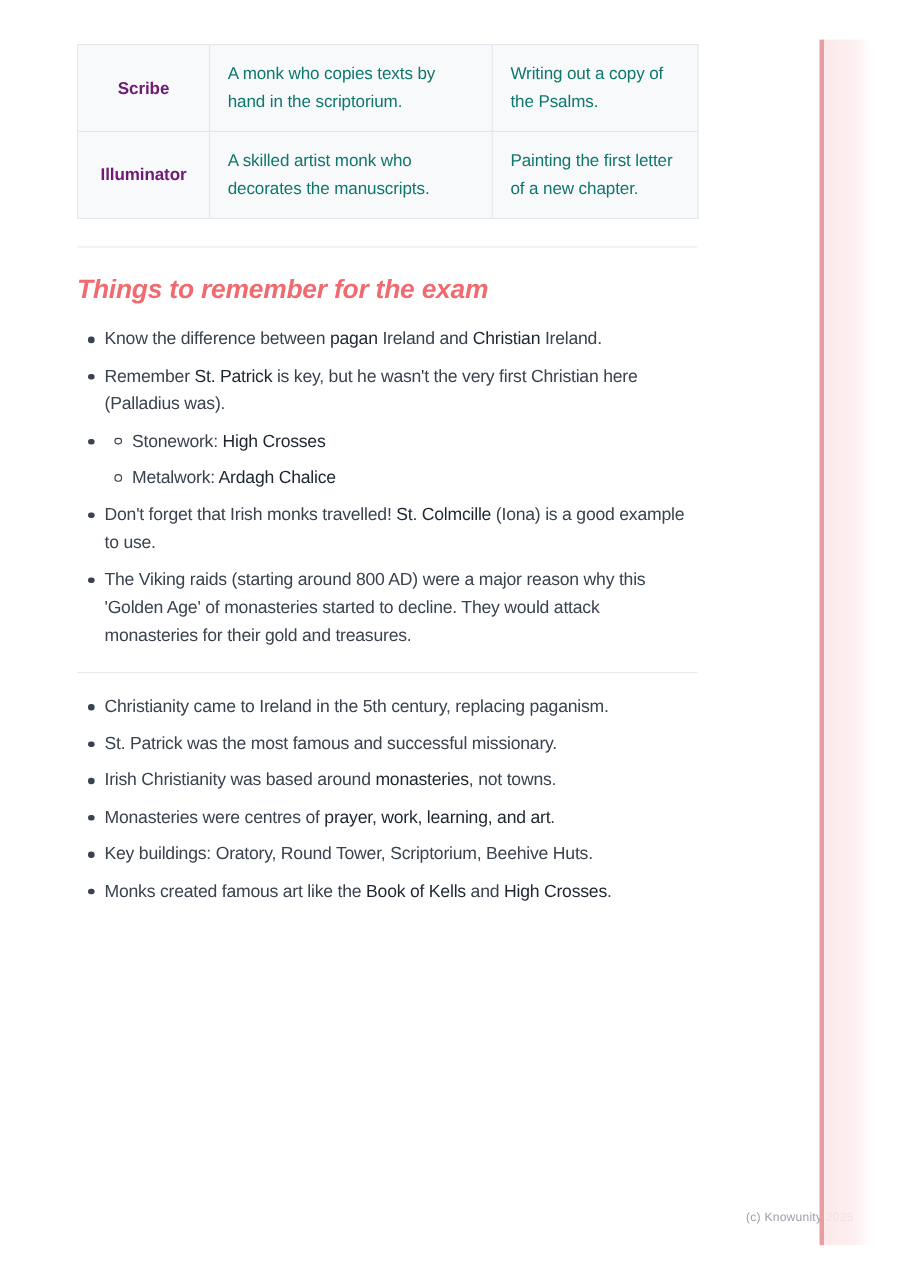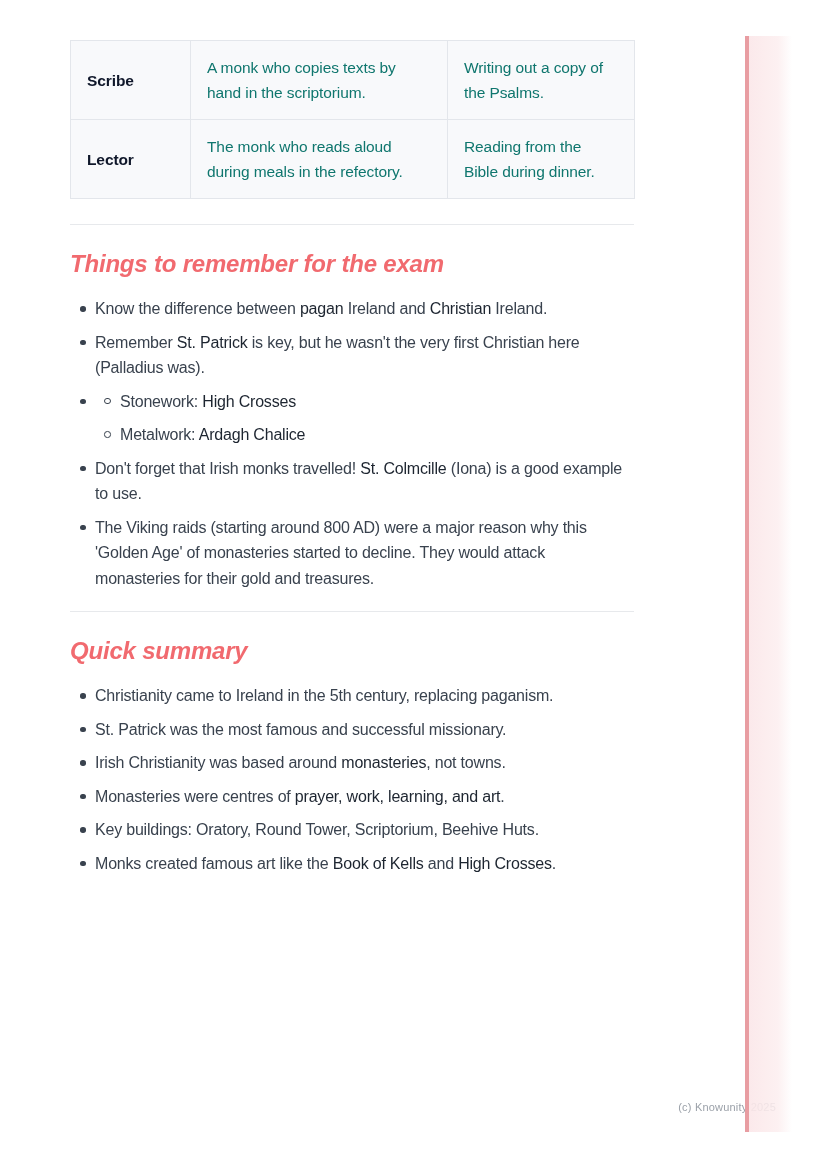--- a/index.html
+++ b/index.html
@@ -53,21 +53,22 @@
     font-size: 15.5px;
     line-height: 25px;
     letter-spacing: -0.1px;
     color: #0f766e;
     vertical-align: middle;
     height: 50px; 
     box-sizing: content-box;
   }
   table.roles-table td.term {
     font-weight: 700;
-    color: #0f172a;
+    color: #701a75;
+    text-align: center;
   }
   hr.divider {
     border: none;
     border-top: 1px solid #e7e9ec;
     margin: 20px 0 0 0;
   }
   hr.divider.first { margin-top: 25px; }
   h2.section-heading {
     margin: 24px 0 0 0;
     font-size: 24px;
@@ -135,23 +136,23 @@
         <col style="width:257px">
         <col style="width:187px">
       </colgroup>
       <tbody>
           <tr>
             <td class="term">Scribe</td>
             <td>A monk who copies texts by hand in the scriptorium.</td>
             <td>Writing out a copy of the Psalms.</td>
           </tr>
           <tr>
-            <td class="term">Lector</td>
-            <td>The monk who reads aloud during meals in the refectory.</td>
-            <td>Reading from the Bible during dinner.</td>
+            <td class="term">Illuminator</td>
+            <td>A skilled artist monk who decorates the manuscripts.</td>
+            <td>Painting the first letter of a new chapter.</td>
           </tr>
         </tbody>
     </table>
 
     <hr class="divider first">
 
     <h2 class="section-heading">Things to remember for the exam</h2>
 
     <ul class="bullet-list">
         <li><span>Know the difference between </span><strong>pagan</strong><span> Ireland and </span><strong>Christian</strong><span> Ireland.</span></li>
@@ -159,21 +160,20 @@
         <li><ul class="sub-list">
             <li><span>Stonework: </span><strong>High Crosses</strong></li>
             <li><span>Metalwork: </span><strong>Ardagh Chalice</strong></li>
           </ul></li>
         <li><span>Don't forget that Irish monks travelled! </span><strong>St. Colmcille</strong><span> (Iona) is a good example to use.</span></li>
         <li><span>The Viking raids (starting around 800 AD) were a major reason why this 'Golden Age' of monasteries started to decline. They would attack monasteries for their gold and treasures.</span></li>
       </ul>
 
     <hr class="divider">
 
-    <h2 class="section-heading">Quick summary</h2>
 
     <ul class="bullet-list">
         <li><span>Christianity came to Ireland in the 5th century, replacing paganism.</span></li>
         <li><span>St. Patrick was the most famous and successful missionary.</span></li>
         <li><span>Irish Christianity was based around </span><strong>monasteries</strong><span>, not towns.</span></li>
         <li><span>Monasteries were centres of </span><strong>prayer, work, learning, and art</strong><span>.</span></li>
         <li><span>Key buildings: Oratory, Round Tower, Scriptorium, Beehive Huts.</span></li>
         <li><span>Monks created famous art like the </span><strong>Book of Kells</strong><span> and </span><strong>High Crosses</strong><span>.</span></li>
       </ul>
 

